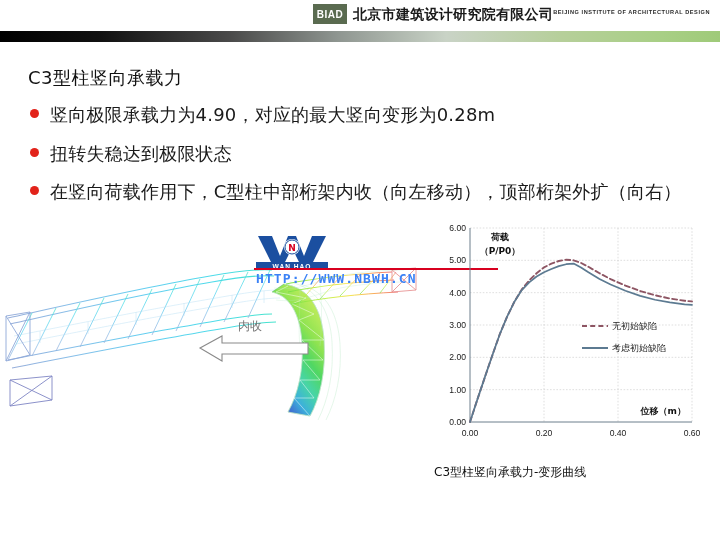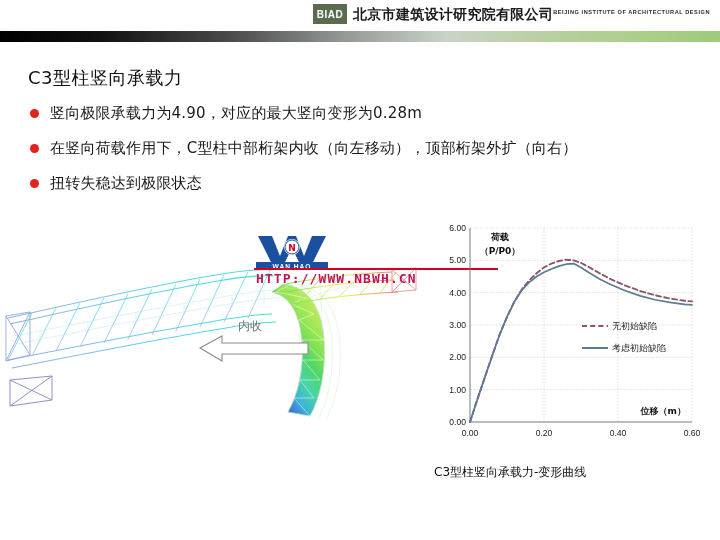--- a/index.html
+++ b/index.html
@@ -30,21 +30,21 @@
     font-size:18px;font-weight:normal;color:#111111;
     font-family:"DejaVu Sans",sans-serif;letter-spacing:.5px;
   }
   #bullets{position:absolute;left:30px;top:104px;width:660px;}
   .bullet-row{display:flex;align-items:flex-start;margin-bottom:16px;}
   .bullet-dot{
     width:9px;height:9px;border-radius:50%;background:#e2231a;
     margin-top:5px;margin-right:11px;flex:0 0 auto;
   }
   .bullet-text{
-    font-size:15px;color:#1a1a1a;line-height:1.25;
+    font-size:18px;color:#1a1a1a;line-height:1.25;
     font-family:"DejaVu Sans",sans-serif;letter-spacing:.2px;
   }
   
   #fea-model{position:absolute;left:0px;top:248px;width:420px;height:225px;}
   #fea-svg{position:absolute;left:0;top:0;}
   #arrow-annotation{position:absolute;left:196px;top:318px;width:118px;height:52px;}
   .arrow-label{
     position:absolute;left:42px;top:0px;font-size:12px;color:#737373;
     font-family:"DejaVu Sans",sans-serif;font-weight:500;
   }
@@ -52,21 +52,21 @@
   #watermark{position:absolute;left:256px;top:230px;width:240px;height:60px;pointer-events:none;}
   .wm-logo{position:absolute;left:0;top:4px;width:72px;height:36px;}
   .wm-cn{
     position:absolute;left:76px;top:4px;font-size:25px;font-weight:bold;
     color:#e4002b;font-family:"DejaVu Sans",sans-serif;letter-spacing:1px;
     -webkit-text-stroke:0.4px #b10022;
   }
   .wm-rule{position:absolute;left:-2px;top:38px;width:244px;height:1.6px;background:#d8001f;}
   .wm-url{
     position:absolute;left:0px;top:41px;font-size:13px;font-weight:bold;
-    color:#be185d;font-family:"DejaVu Sans Mono",monospace;letter-spacing:1.1px;
+    color:#3b82f6;font-family:"DejaVu Sans Mono",monospace;letter-spacing:1.1px;
   }
   
   #chart{position:absolute;left:434px;top:216px;width:268px;height:272px;}
   #chart-svg{position:absolute;left:0;top:0;}
   .cap{
     position:absolute;left:0;top:248px;width:268px;
     font-size:12px;color:#111111;font-family:"DejaVu Sans",sans-serif;
   }
   .axis-txt{font-size:8.6px;fill:#1a1a1a;font-family:"Liberation Sans",sans-serif;}
   .axis-lbl{font-size:9px;fill:#111111;font-weight:bold;font-family:"DejaVu Sans",sans-serif;}
@@ -88,25 +88,25 @@
 
 <div id="slide-title">C3型柱竖向承载力</div>
 
 <div id="bullets">
   <div class="bullet-row">
     <span class="bullet-dot"></span>
     <span class="bullet-text">竖向极限承载力为4.90，对应的最大竖向变形为0.28m</span>
   </div>
   <div class="bullet-row">
     <span class="bullet-dot"></span>
-    <span class="bullet-text">在竖向荷载作用下，C型柱中部桁架内收（向左移动），顶部桁架外扩（向右）</span>
+    <span class="bullet-text">扭转失稳达到极限状态</span>
   </div>
   <div class="bullet-row">
     <span class="bullet-dot"></span>
-    <span class="bullet-text">扭转失稳达到极限状态</span>
+    <span class="bullet-text">在竖向荷载作用下，C型柱中部桁架内收（向左移动），顶部桁架外扩（向右）</span>
   </div>
 </div>
 
 <div id="fea-model">
   <svg id="fea-svg" width="420" height="225" viewBox="0 0 420 225">
     <defs>
       <linearGradient id="trussGrad" x1="0" y1="0" x2="1" y2="0">
         <stop offset="0" stop-color="#8fa8d8"></stop>
         <stop offset="0.22" stop-color="#7fb8e6"></stop>
         <stop offset="0.50" stop-color="#59c9ef"></stop>

